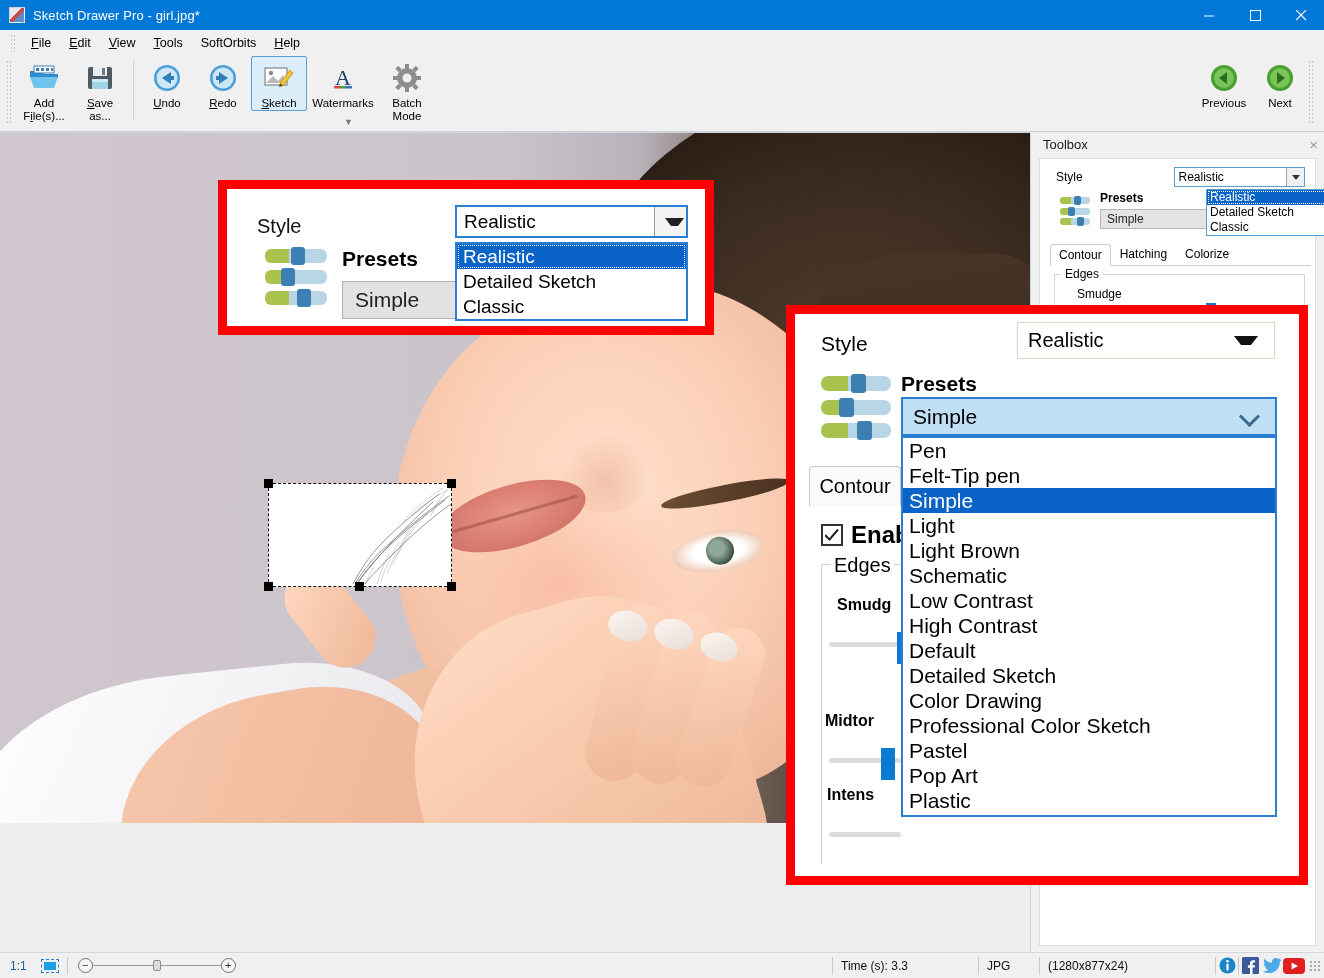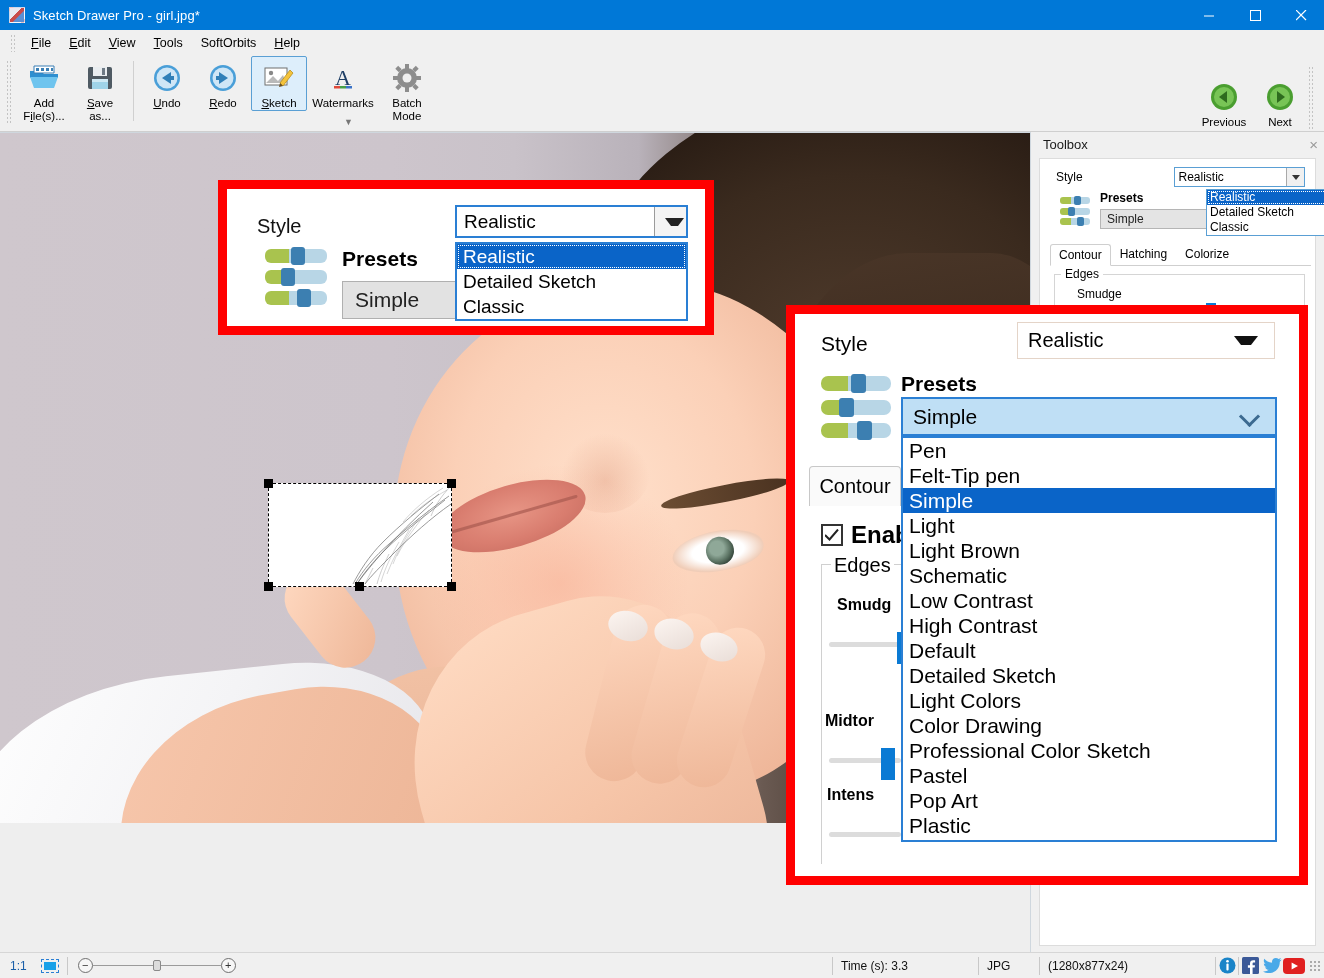--- a/index.html
+++ b/index.html
@@ -55,21 +55,21 @@
     width: 56px; min-width: 48px; padding: 4px 2px 0;
     display: flex; flex-direction: column; align-items: center;
     font-size: 11.5px; color: #000; text-align: center; line-height: 1.12;
     border: 1px solid transparent; border-radius: 2px;
   }
   .tb-btn.wide { width: 72px; }
   .tb-btn.active { background: #ddeefb; border-color: #5a9fd4; }
   .tb-ico { height: 34px; display: flex; align-items: center; justify-content: center; margin-bottom: 2px; }
   .tb-lbl u { text-decoration: underline; }
   .tb-overflow { position: absolute; left: 344px; bottom: 4px; font-size: 9px; color: #777; }
-  .nav-group { position: absolute; right: 4px; top: 0; display: flex; align-items: flex-end; height: 74px; }
+  .nav-group { position: absolute; right: 4px; top: 0; display: flex; align-items: flex-start; height: 74px; }
   .nav-grip { width: 6px; height: 64px; margin: 4px 6px 0 0;
     background-image: radial-gradient(#b8b8b8 35%, transparent 36%);
     background-size: 3px 4px; opacity:.8; }
 
   
   .main { position: absolute; top: 132px; left: 0; right: 0; bottom: 26px; background: #7dd3fc; }
   .canvas-area {
     position: absolute; left: 0; top: 0; width: 1030px; bottom: 0;
     background: #efefef; border-top: 1px solid #cfd7de; overflow: hidden;
   }
@@ -673,21 +673,20 @@
     <div class="it">Pen</div>
     <div class="it">Felt-Tip pen</div>
     <div class="it sel">Simple</div>
     <div class="it">Light</div>
     <div class="it">Light Brown</div>
     <div class="it">Schematic</div>
     <div class="it">Low Contrast</div>
     <div class="it">High Contrast</div>
     <div class="it">Default</div>
     <div class="it">Detailed Sketch</div>
-    <div class="it">Light Colors</div>
     <div class="it">Color Drawing</div>
     <div class="it">Professional Color Sketch</div>
     <div class="it">Pastel</div>
     <div class="it">Pop Art</div>
     <div class="it">Plastic</div>
   </div>
 </div>
 
 <div class="statusbar">
   <div class="zoom-ratio">1:1</div>

